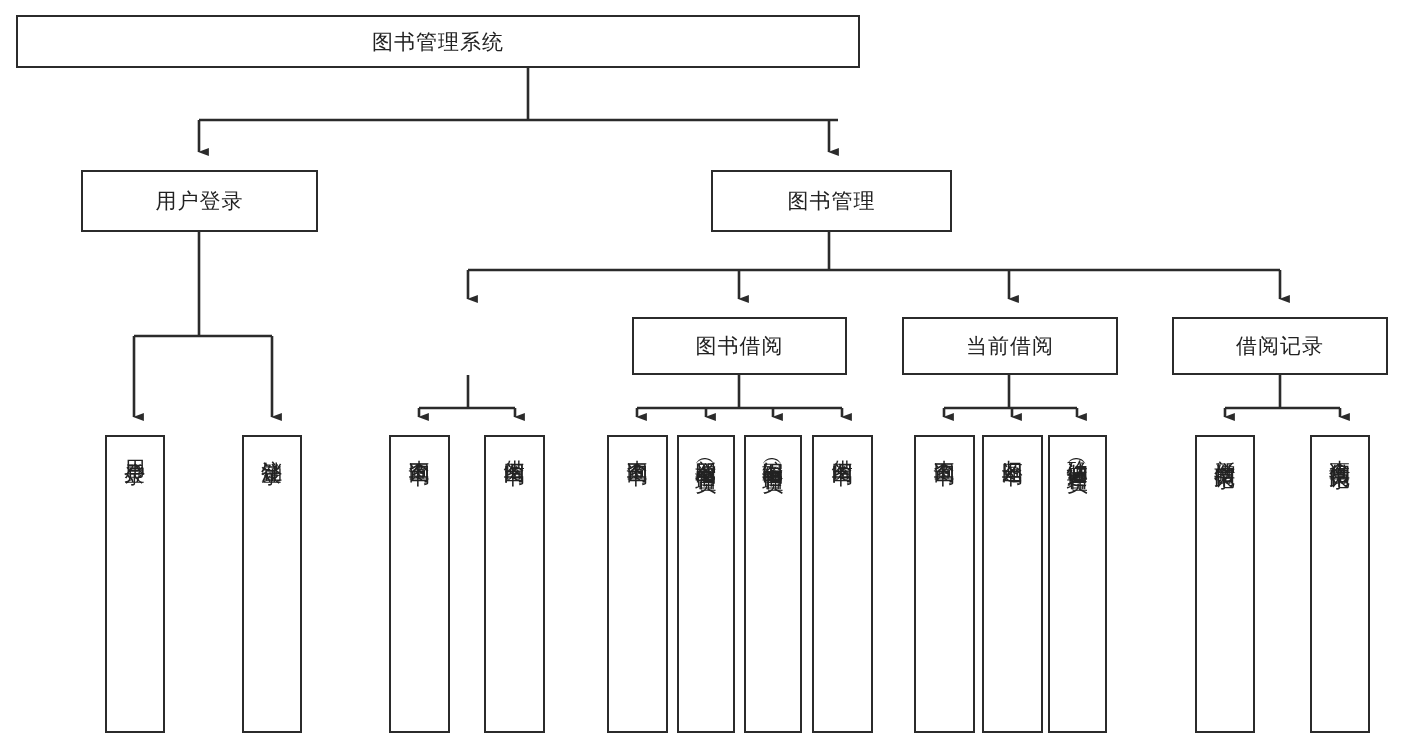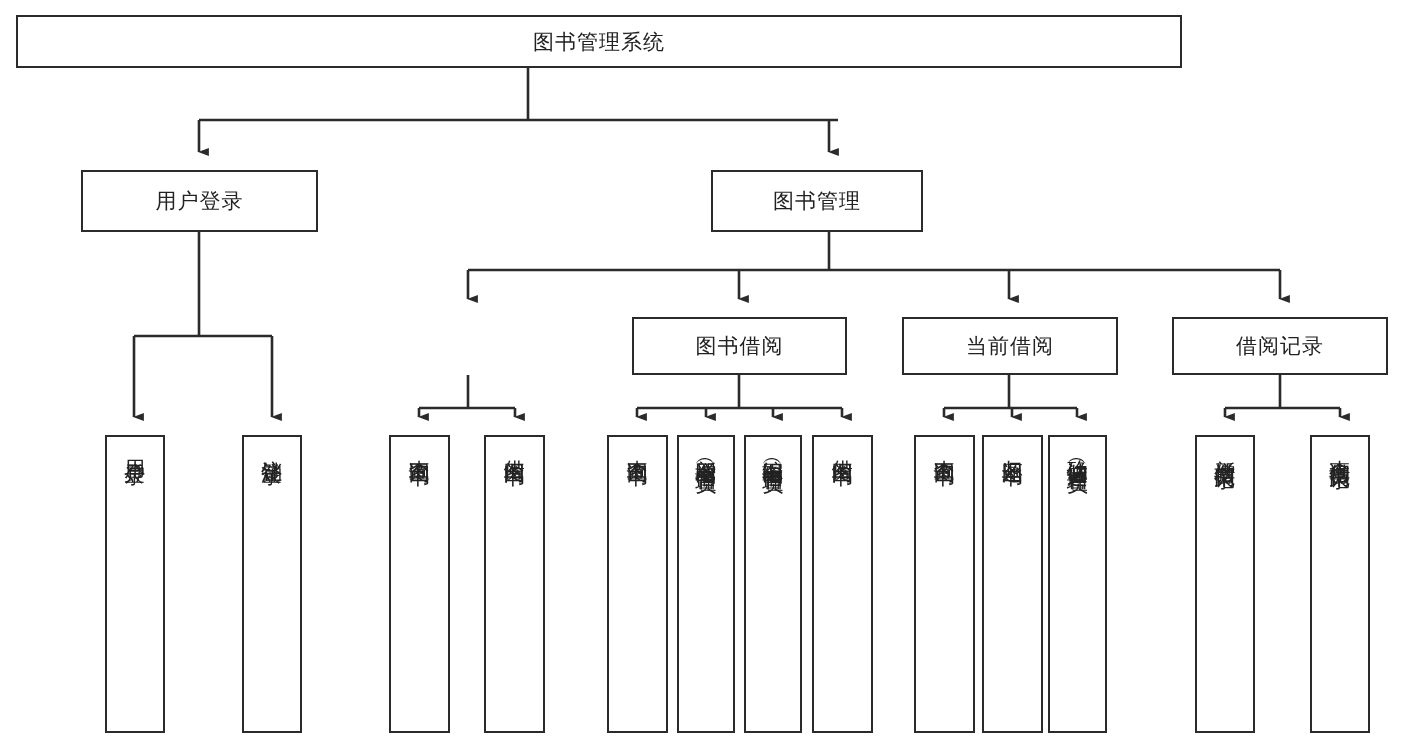--- a/index.html
+++ b/index.html
@@ -93,28 +93,28 @@
       <path d="M1012,408 L1012,417" marker-end="url(#arrow)"></path>
       <path d="M1077,408 L1077,417" marker-end="url(#arrow)"></path>
 
       <path d="M1280,375 L1280,408"></path>
       <path d="M1225,408 L1340,408"></path>
       <path d="M1225,408 L1225,417" marker-end="url(#arrow)"></path>
       <path d="M1340,408 L1340,417" marker-end="url(#arrow)"></path>
     </g>
   </svg>
 
-  <div class="node h-node" style="left:16px;top:15px;width:1166px;height:53px;">
+  <div class="node h-node" style="left:16px;top:15px;width:844px;height:53px;">
     <span>图书管理系统</span>
   </div>
 
   <div class="node h-node" style="left:81px;top:170px;width:237px;height:62px;">
     <span>用户登录</span>
   </div>
-  <div class="node h-node" style="left:711px;top:170px;width:212px;height:62px;">
+  <div class="node h-node" style="left:711px;top:170px;width:241px;height:62px;">
     <span>图书管理</span>
   </div>
 
   <div class="node h-node" style="left:632px;top:317px;width:215px;height:58px;">
     <span>图书借阅</span>
   </div>
   <div class="node h-node" style="left:902px;top:317px;width:216px;height:58px;">
     <span>当前借阅</span>
   </div>
   <div class="node h-node" style="left:1172px;top:317px;width:216px;height:58px;">

